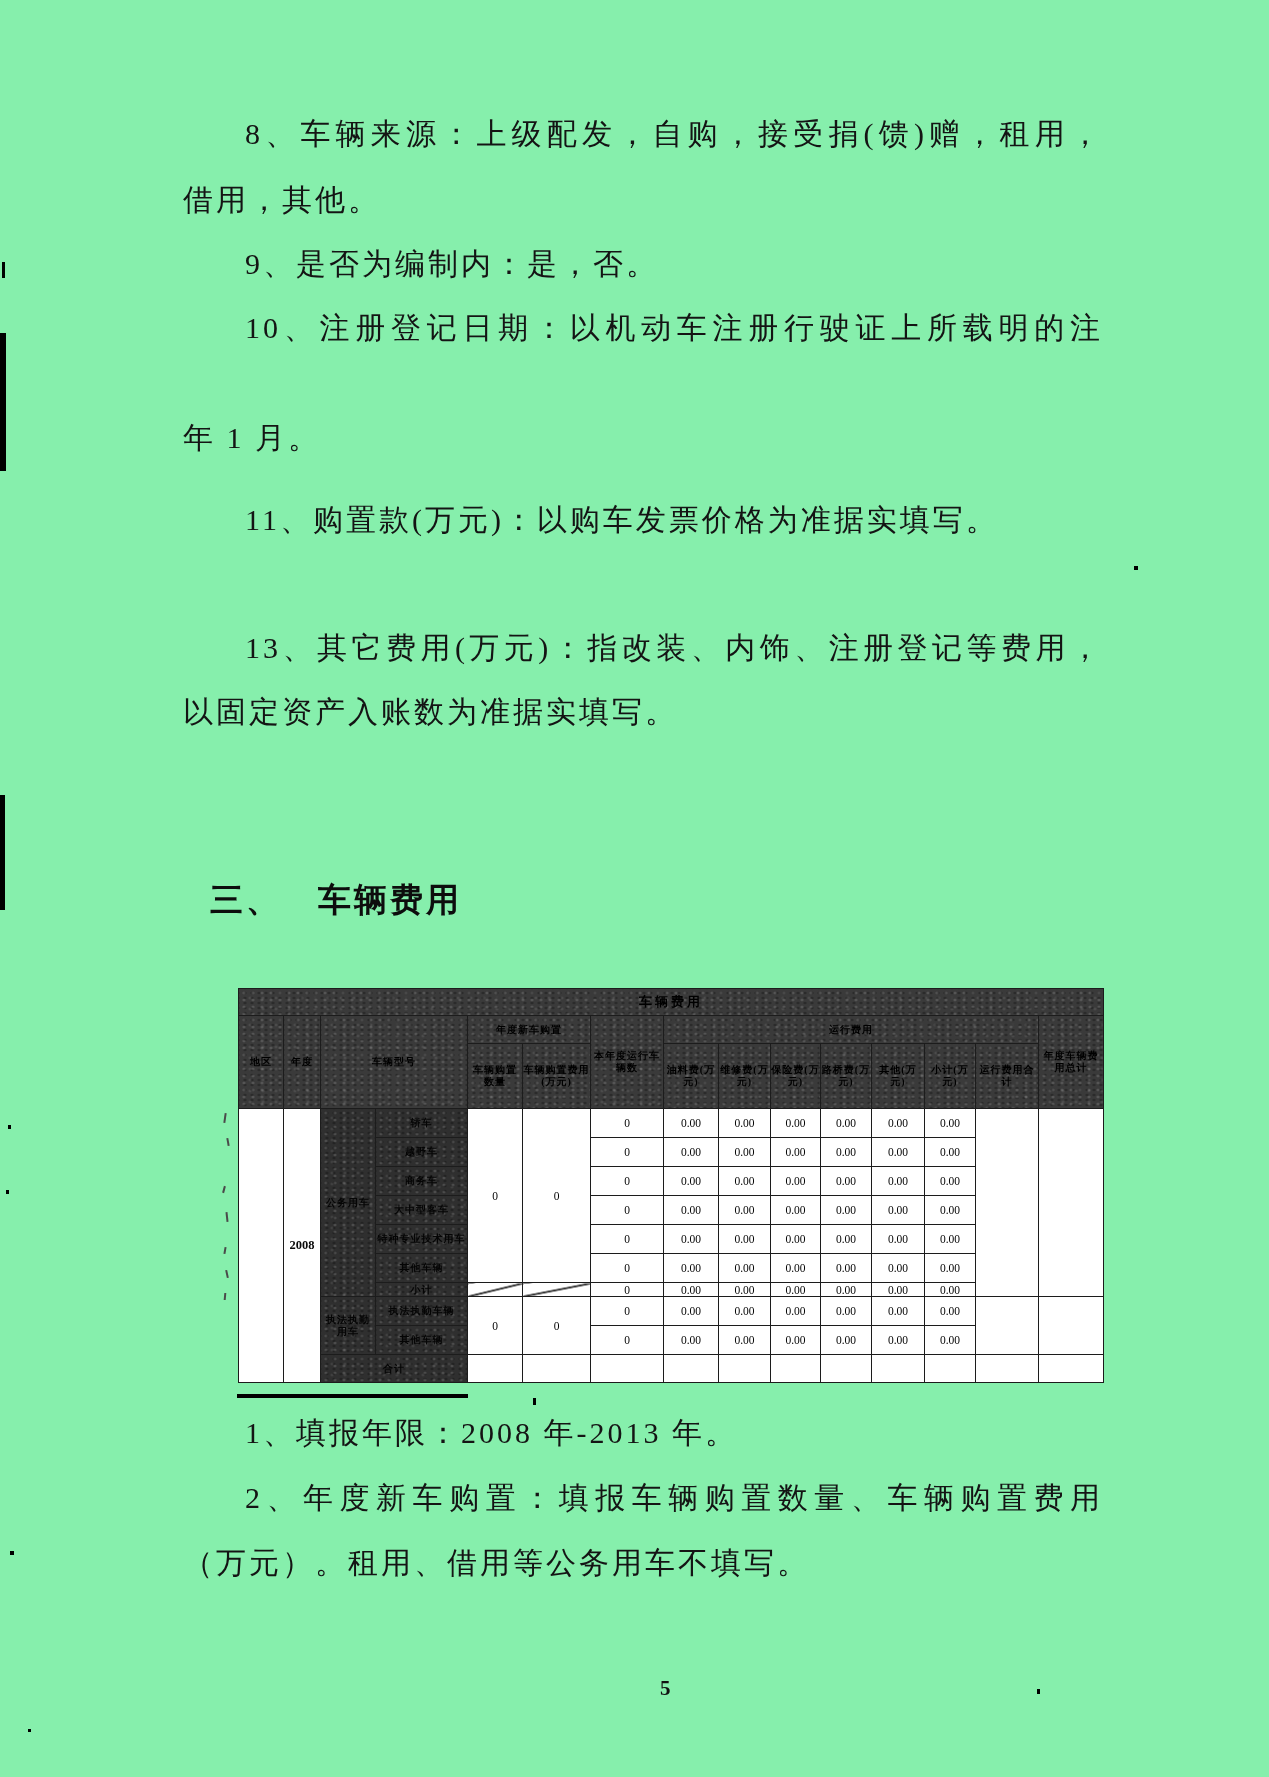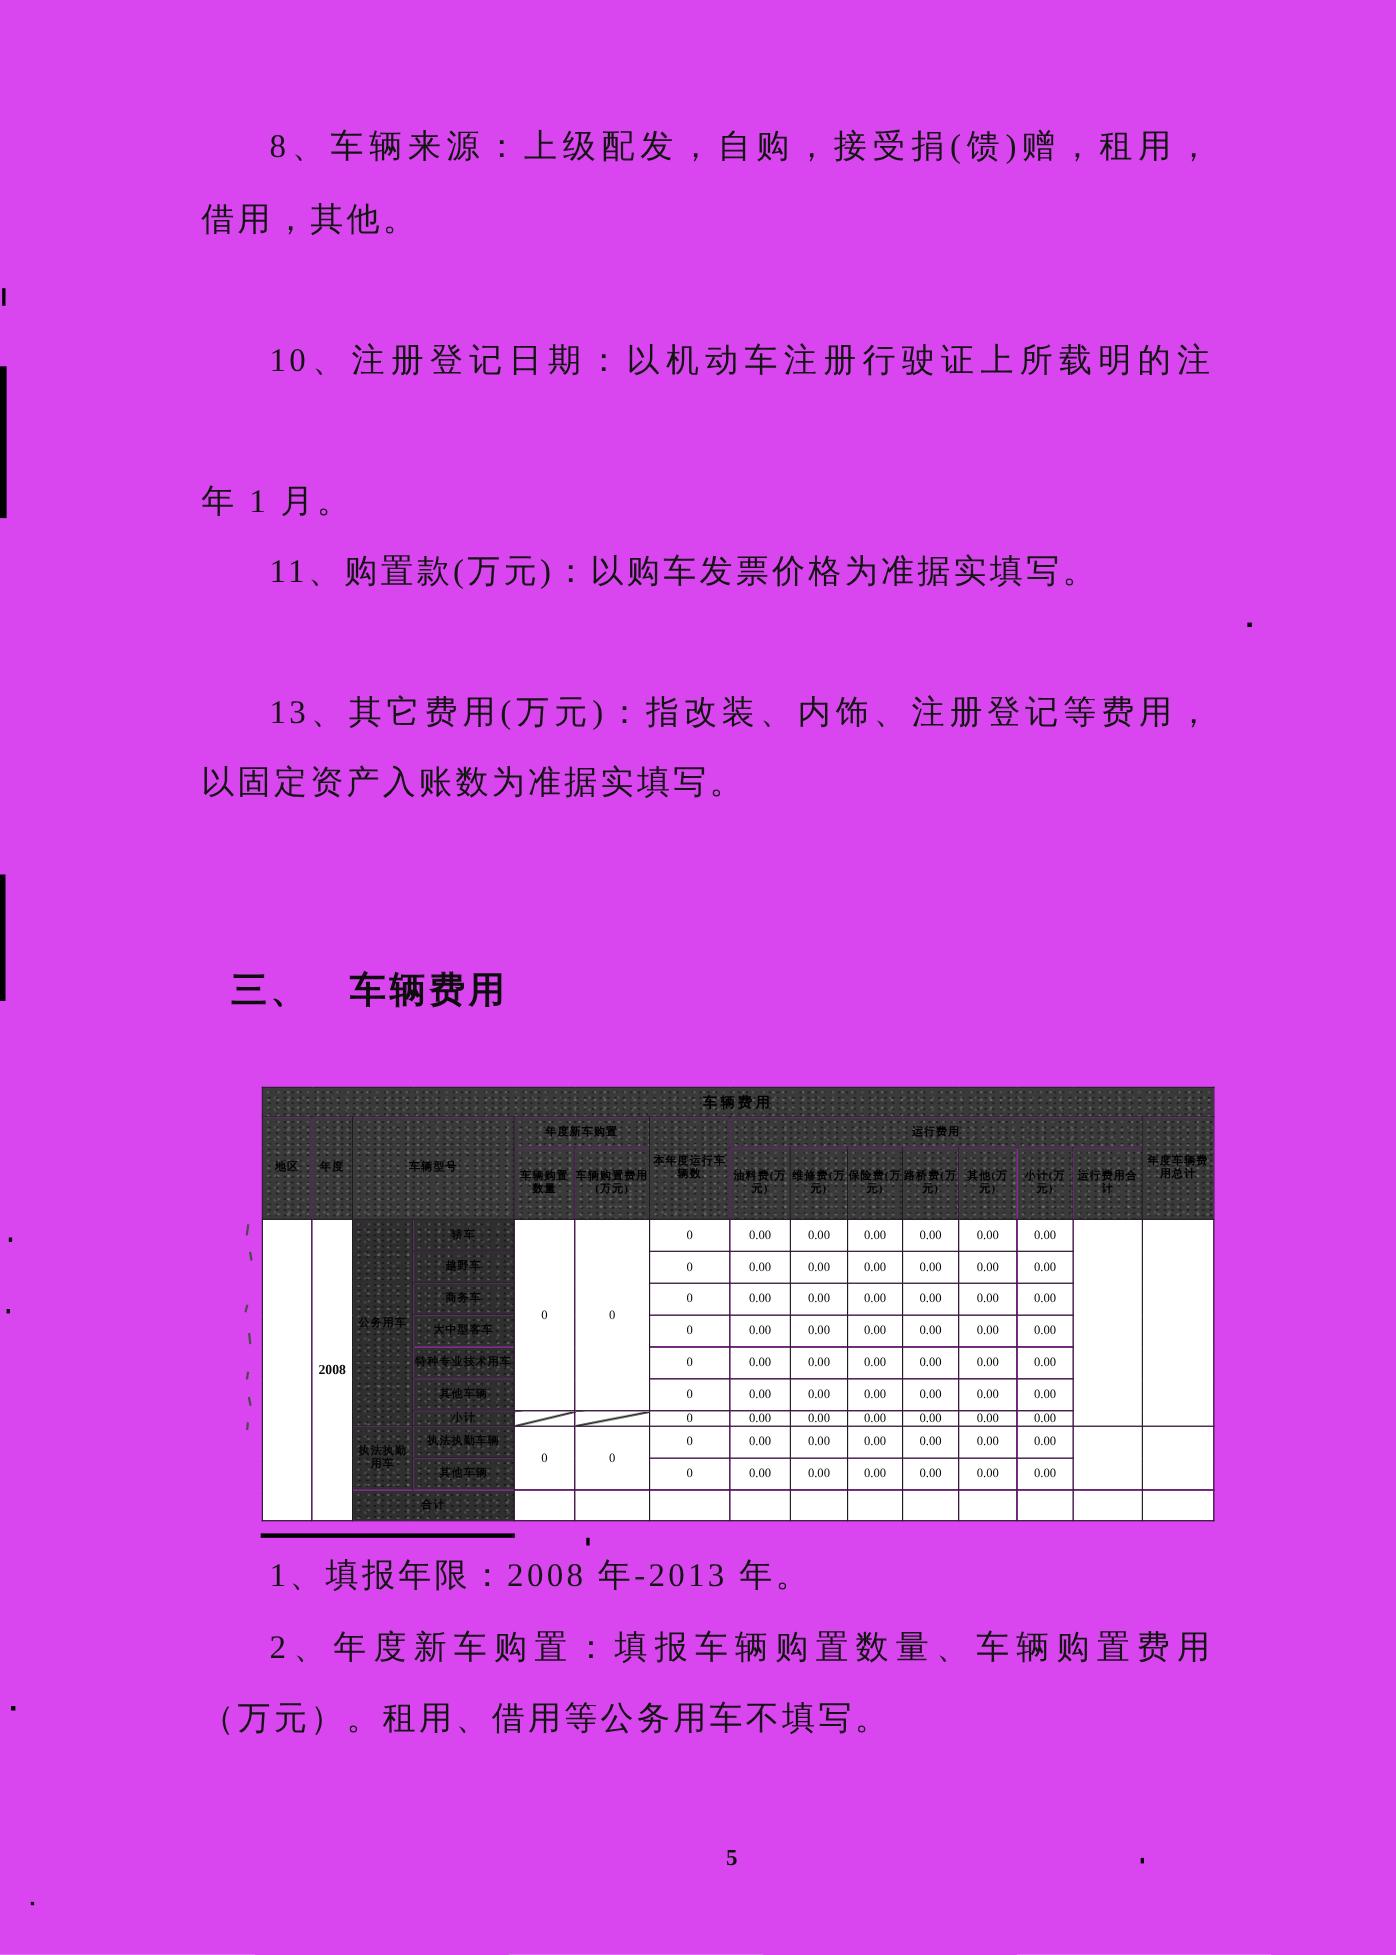--- a/index.html
+++ b/index.html
@@ -1,17 +1,17 @@
 <!DOCTYPE html>
 <html><head>
 <meta charset="utf-8">
 <style>
   html,body{margin:0;padding:0;}
   .page{
-    position:relative; width:1269px; height:1777px; background:#d946ef;
+    position:relative; width:1269px; height:1777px; background:#86efac;
     font-family:"Liberation Serif","DejaVu Serif",serif; color:#111; overflow:hidden;
   }
   
   .line{
     position:absolute; left:183px; width:920px; font-size:30px; line-height:36px;
     letter-spacing:3px; color:#141414; white-space:nowrap;
   }
   .indent{ text-indent:62px; }
   .fill{ white-space:normal; text-align:justify; text-align-last:justify; }
   .heading{
@@ -53,22 +53,23 @@
   .art{ position:absolute; background:#000; }
   .soft{ background:#4a4a4a; }
 </style>
 </head>
 <body>
 
 <div class="page">
 
   <div class="line indent fill" style="top:116px">8、车辆来源：上级配发，自购，接受捐(馈)赠，租用，</div>
   <div class="line" style="top:182px">借用，其他。</div>
+  <div class="line indent" style="top:246px">9、是否为编制内：是，否。</div>
   <div class="line indent fill" style="top:310px">10、注册登记日期：以机动车注册行驶证上所载明的注</div>
-  <div class="line" style="top:438px">年 1 月。</div>
+  <div class="line" style="top:420px">年 1 月。</div>
   <div class="line indent" style="top:502px">11、购置款(万元)：以购车发票价格为准据实填写。</div>
   <div class="line indent fill" style="top:630px">13、其它费用(万元)：指改装、内饰、注册登记等费用，</div>
   <div class="line" style="top:694px">以固定资产入账数为准据实填写。</div>
 
   <div class="heading">三、　车辆费用</div>
 
   <table class="vtable">
     <colgroup>
       <col style="width:45px">
         <col style="width:37px">

